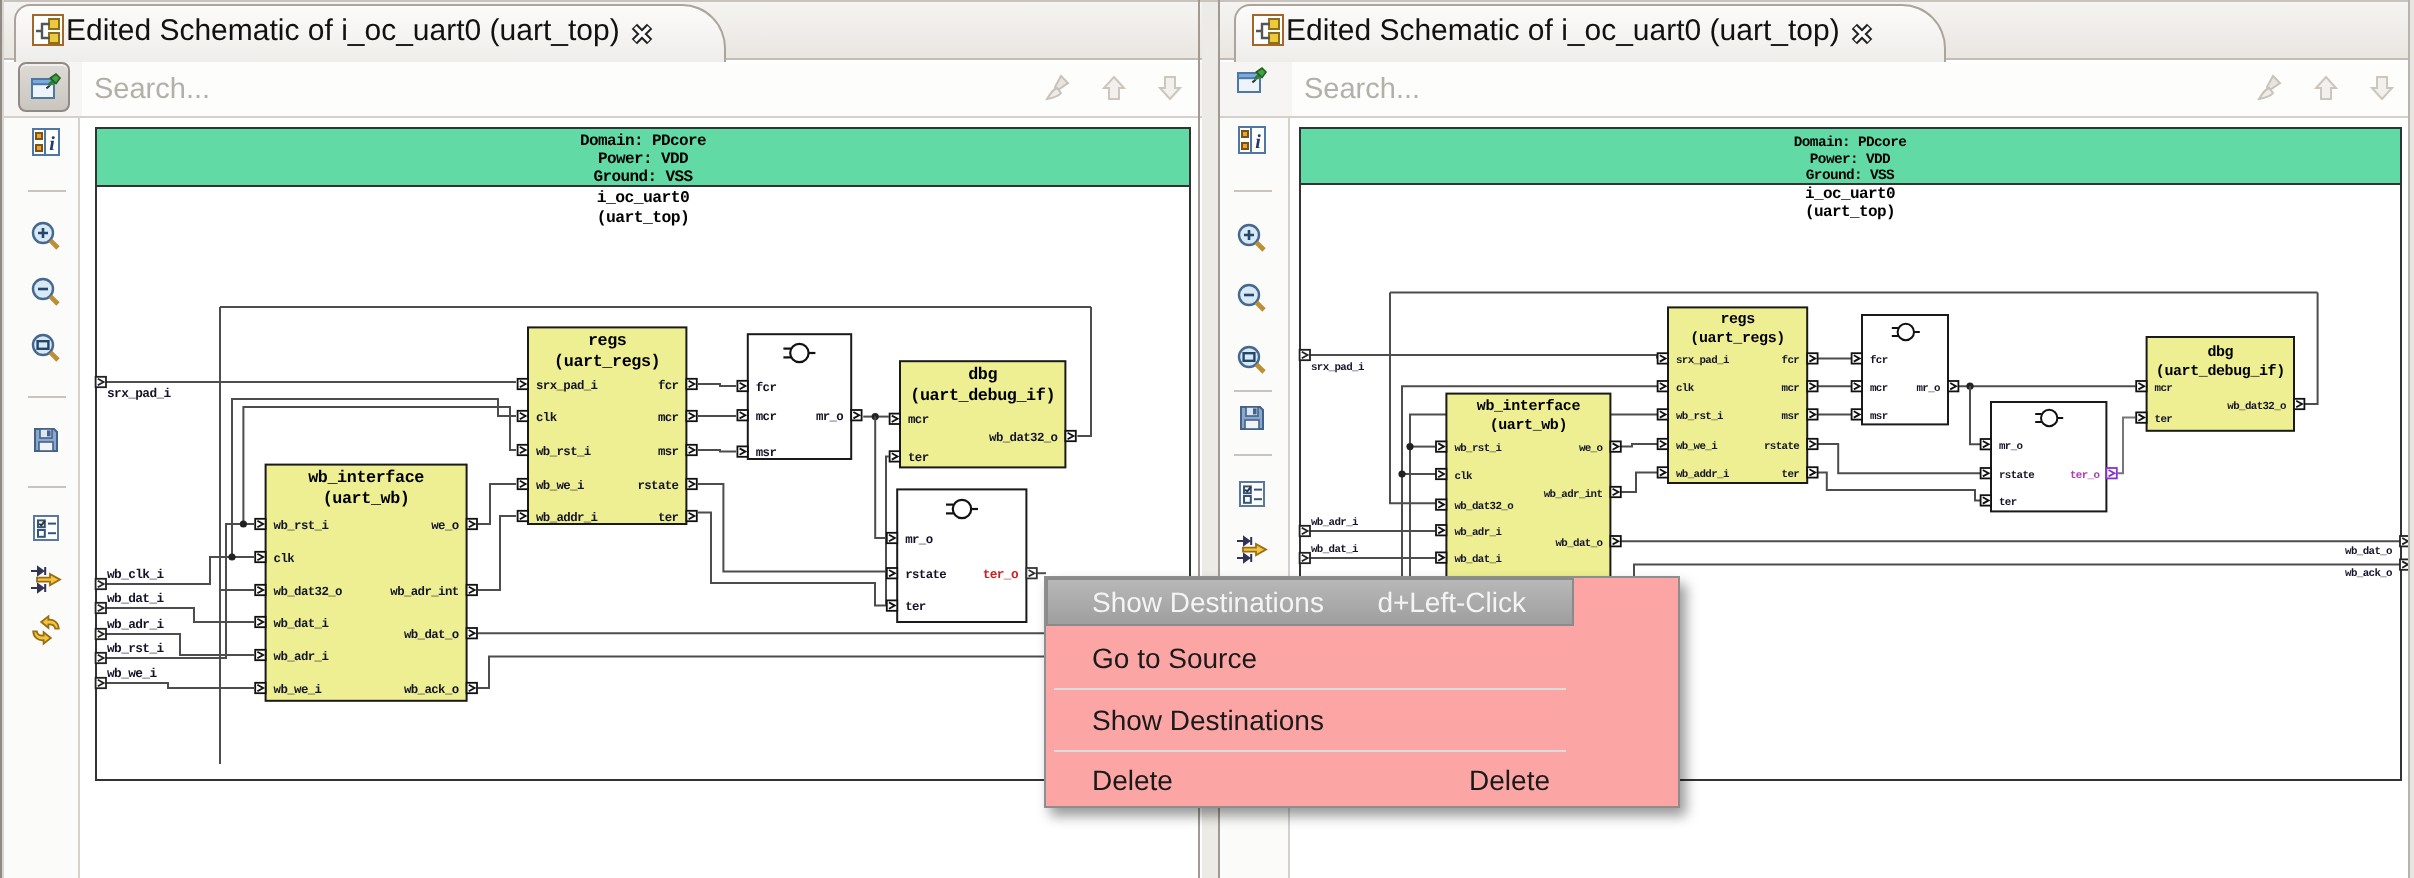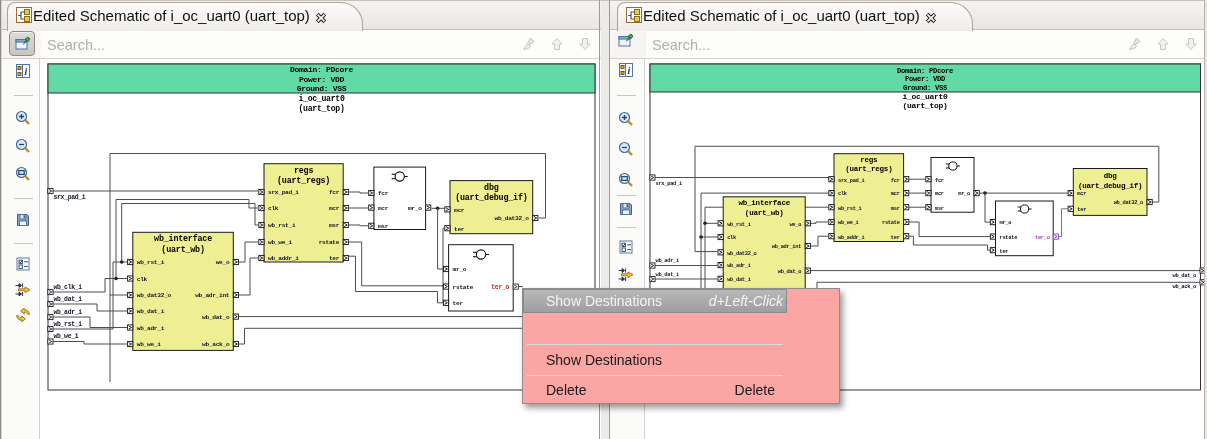--- a/index.html
+++ b/index.html
@@ -503,21 +503,24 @@
 <rect x="1200" y="268.0" width="5.2" height="5.2" fill="#fff" stroke="#222" stroke-width="0.9"></rect>
 <path d="M 1201.1 269.0 L 1204.0 270.6 L 1201.1 272.20000000000005" fill="none" stroke="#222" stroke-width="0.9"></path>
 <text x="1196" y="277" font-family="Liberation Mono, monospace" font-size="5.4" font-weight="bold" fill="#141428" text-anchor="end" letter-spacing="-0.3">wb_dat_o</text>
 <rect x="1200" y="279.7" width="5.2" height="5.2" fill="#fff" stroke="#222" stroke-width="0.9"></rect>
 <path d="M 1201.1 280.7 L 1204.0 282.3 L 1201.1 283.90000000000003" fill="none" stroke="#222" stroke-width="0.9"></path>
 <text x="1196" y="288" font-family="Liberation Mono, monospace" font-size="5.4" font-weight="bold" fill="#141428" text-anchor="end" letter-spacing="-0.3">wb_ack_o</text>
   </svg>
 <div style="position:absolute;left:494px;top:288px;width:318px;height:116px;background:#fca5a5;border:1px solid #8e8e8e;box-shadow:3px 4px 6px rgba(0,0,0,0.4);z-index:10;margin-left:28px;">
 <div style="position:absolute;left:0;top:0;width:264px;height:24px;background:linear-gradient(#b9b9b9,#9d9d9d);outline:1px solid #8a8a8a;outline-offset:-1px;">
 <span style="position:absolute;left:23px;top:0;height:24px;line-height:24px;font-size:14px;color:#f4f4f4;">Show Destinations</span>
-<span style="position:absolute;right:4px;top:0;height:24px;line-height:24px;font-size:14px;color:#f4f4f4;font-style:italic;">d+Left-Click</span>
+<span style="position:absolute;right:24px;top:0;height:24px;line-height:24px;font-size:14px;color:#f4f4f4;">d+Left-Click</span>
+    </div>
+<div style="position:absolute;left:0;top:25px;width:264px;height:30px;">
+      <span style="position:absolute;left:23px;top:0;height:30px;line-height:30px;font-size:14px;color:#1a1a1a;">Go to Source</span>
     </div>
 <div style="position:absolute;left:4px;top:55px;width:256px;height:1px;background:#dcdcdc;"></div>
 <div style="position:absolute;left:0;top:56px;width:264px;height:30px;">
       <span style="position:absolute;left:23px;top:0;height:30px;line-height:30px;font-size:14px;color:#1a1a1a;">Show Destinations</span>
     </div>
 <div style="position:absolute;left:4px;top:86px;width:256px;height:1px;background:#dcdcdc;"></div>
 <div style="position:absolute;left:0;top:87px;width:264px;height:29px;">
       <span style="position:absolute;left:23px;top:0;height:29px;line-height:29px;font-size:14px;color:#1a1a1a;">Delete</span>
 <span style="position:absolute;right:12px;top:0;height:29px;line-height:29px;font-size:14px;color:#1a1a1a;">Delete</span>
     </div>

